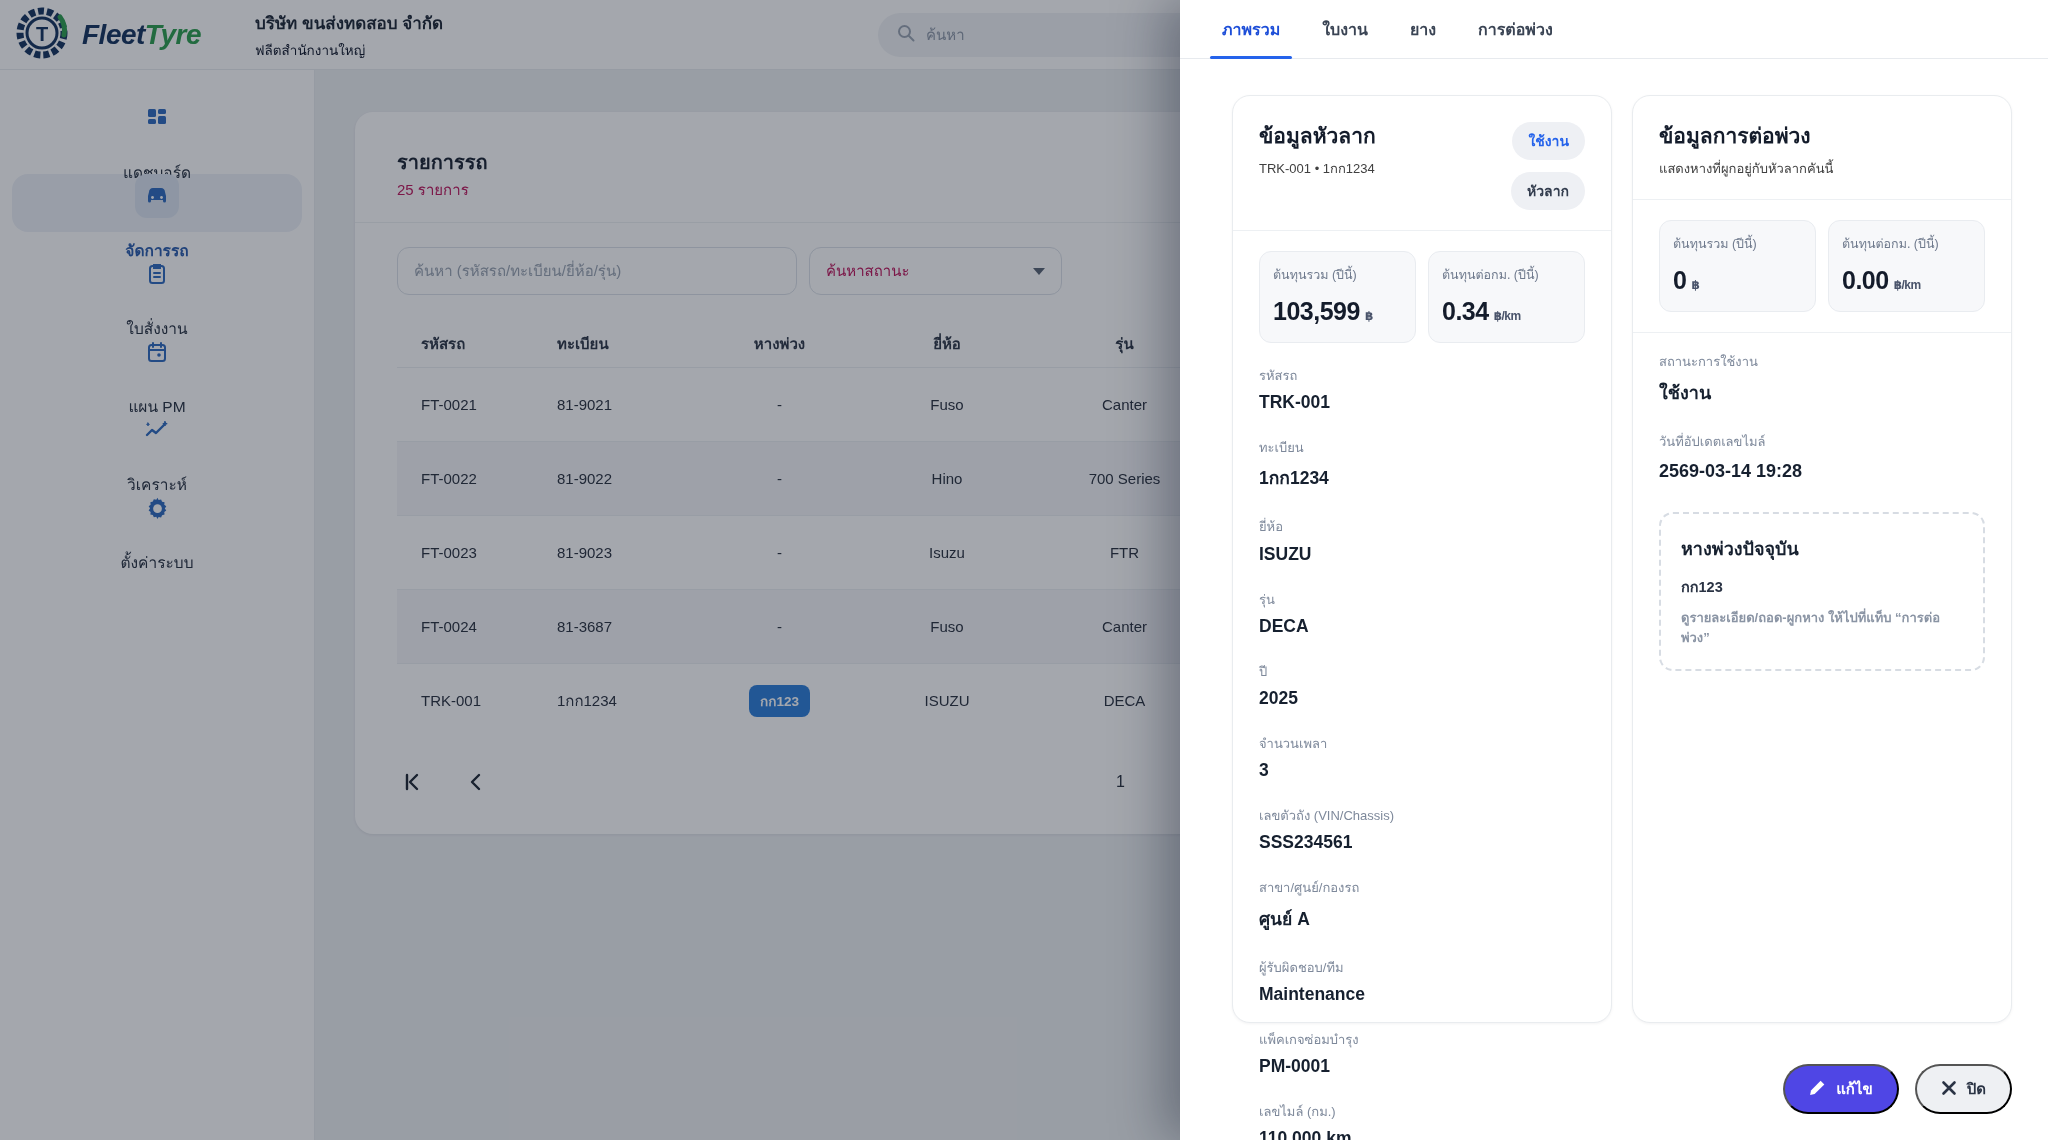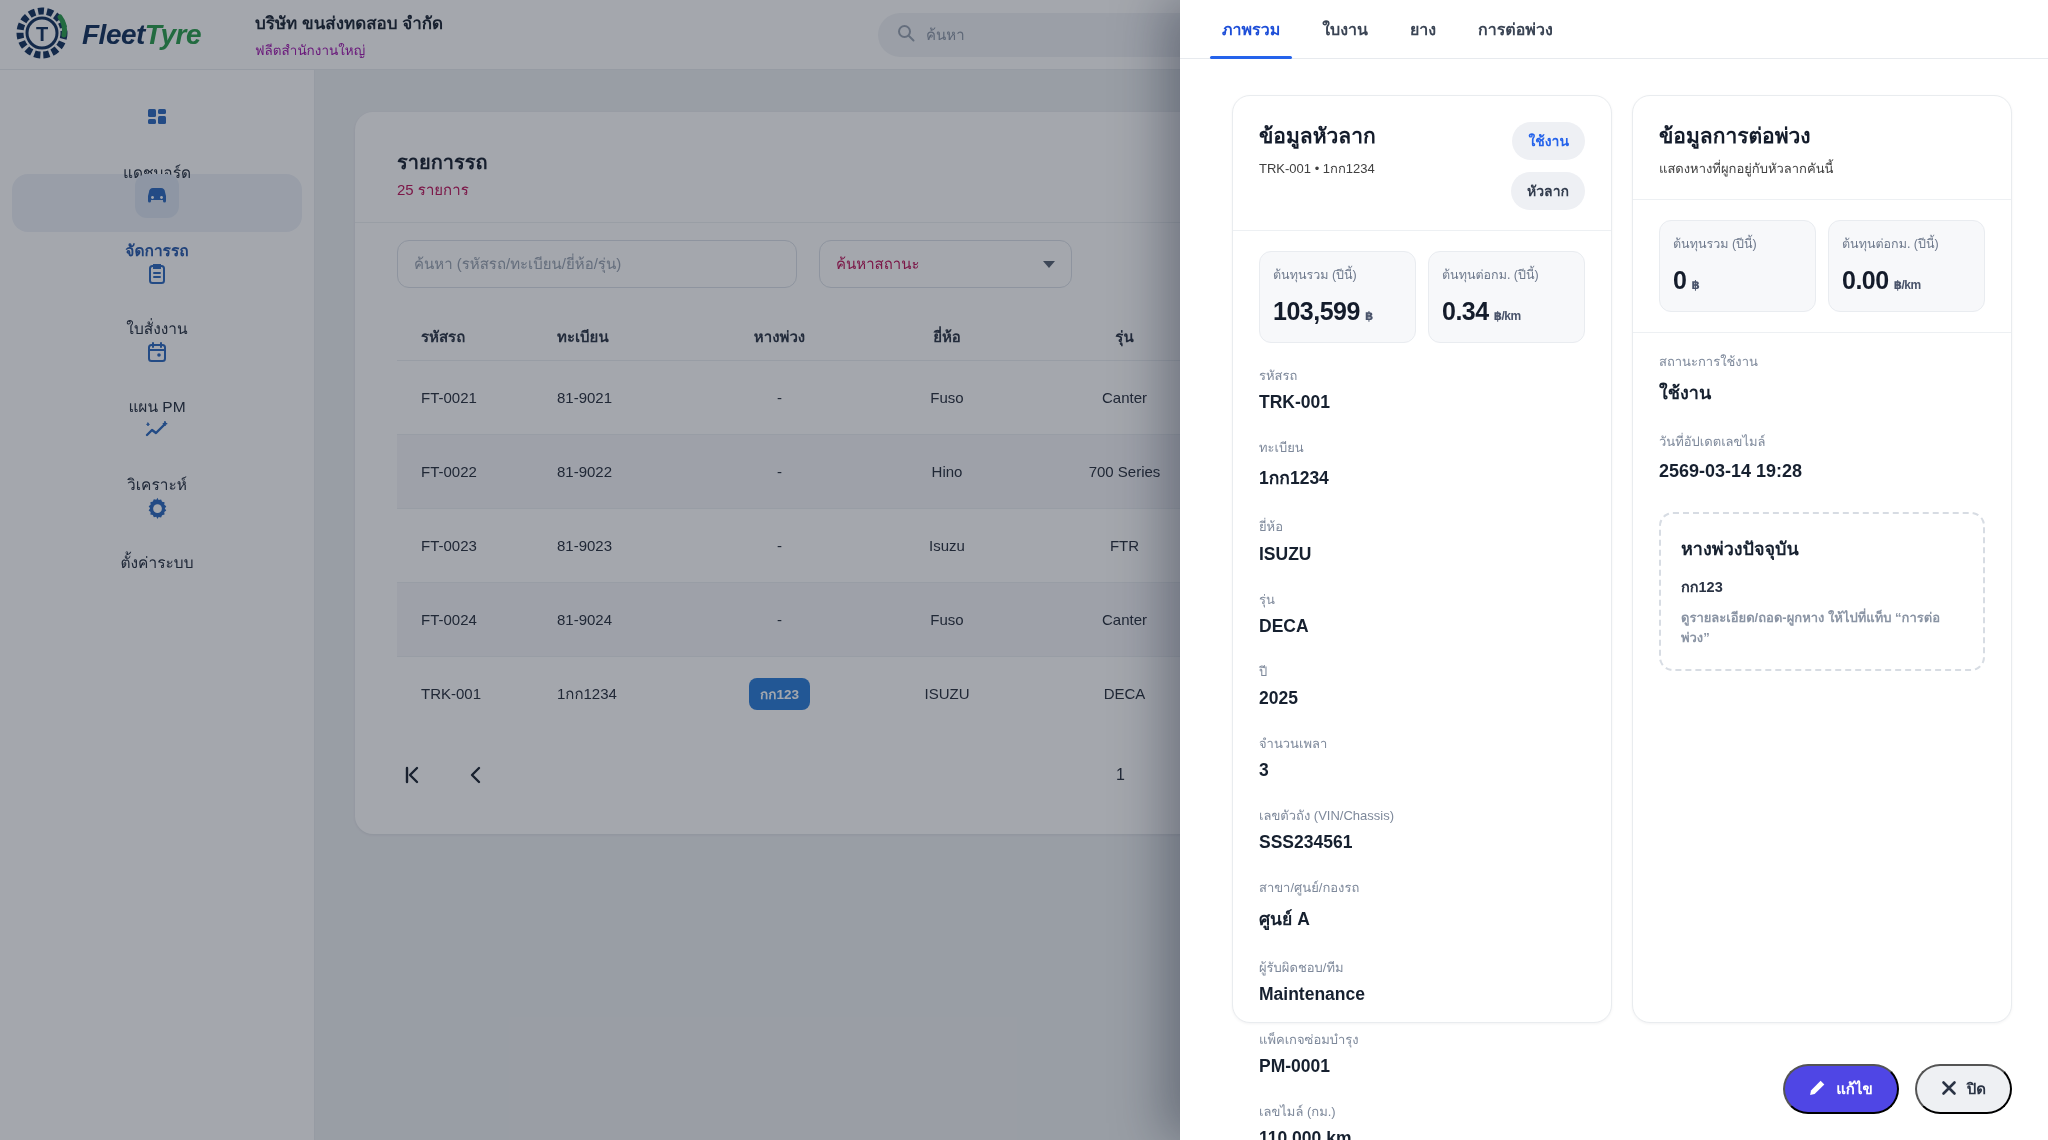--- a/index.html
+++ b/index.html
@@ -9,21 +9,21 @@
 
   
   .topbar { position:absolute; top:0; left:0; width:2048px; height:70px; background:#ffffff;
     border-bottom:1px solid #e9ecef; display:flex; align-items:center; z-index:1; }
   .brand { display:flex; align-items:center; gap:12px; padding-left:14px; }
   .brand-word { font-size:28px; font-weight:800; font-style:italic; letter-spacing:-0.5px; }
   .brand-word .w1 { color:#16355f; }
   .brand-word .w2 { color:#2e9e4f; }
   .company { margin-left:54px; }
   .company .c-title { font-size:17px; font-weight:700; color:#1d2736; }
-  .company .c-sub { font-size:13.5px; color:#a21caf; margin-top:3px; }
+  .company .c-sub { font-size:13.5px; color:#0f172a; margin-top:3px; }
   .top-search { position:absolute; left:878px; top:13px; width:420px; height:44px; border-radius:999px;
     background:#f1f3f6; display:flex; align-items:center; gap:10px; padding:0 18px; }
   .top-search .ph { font-size:15px; color:#8e98a8; }
 
   
   .sidebar { position:absolute; top:70px; left:0; bottom:0; width:315px; background:#ffffff;
     border-right:1px solid #e9ecef; padding:26px 12px 0 12px; z-index:1; }
   .side-item { display:flex; align-items:center; gap:20px; height:58px; border-radius:16px;
     padding:0 14px; margin-bottom:20px; cursor:pointer;flex-direction:column; }
   .side-item .ic { width:44px; height:44px; display:flex; align-items:center; justify-content:center;
@@ -32,21 +32,21 @@
   .side-item.active { background:#edf1f7; }
   .side-item.active .ic { background:#dbe4f1; }
   .side-item.active .lbl { color:#2a5cad; font-weight:700; }
 
   
   .main-card { position:absolute; left:355px; top:112px; width:900px; height:722px; background:#ffffff;
     border-radius:18px; box-shadow:0 1px 3px rgba(16,24,40,.08); padding:34px 42px; z-index:1; }
   .mc-title { font-size:20px; font-weight:700; color:#1b2433; }
   .mc-count { font-size:15px; color:#be185d; }
   .mc-div { height:1px; background:#edf0f3; margin:20px -42px 0 -42px; }
-  .filters { display:flex; gap:22px; margin-top:17px; }
+  .filters { display:flex; gap:12px; margin-top:24px; }
   .f-search { width:400px; height:48px; border:1px solid #dce1e8; border-radius:12px;
     display:flex; align-items:center; padding:0 16px; font-size:15px; color:#9aa4b2; background:#fff; }
   .f-status { width:253px; height:48px; border:1px solid #dce1e8; border-radius:12px;
     display:flex; align-items:center; justify-content:space-between; padding:0 16px;
     font-size:15px; color:#be185d; background:#fff; }
   .caret { width:0; height:0; border-left:6px solid transparent; border-right:6px solid transparent;
     border-top:7px solid #5a6575; }
   .vtable { margin-top:26px; }
   .tr { display:flex; align-items:center; }
   .thead { height:46px; }
@@ -242,21 +242,21 @@
             </div>
             <div class="tr">
               <div class="c0">FT-0023</div>
               <div class="c1">81-9023</div>
               <div class="c2">-</div>
               <div class="c3">Isuzu</div>
               <div class="c4">FTR</div>
             </div>
             <div class="tr alt">
               <div class="c0">FT-0024</div>
-              <div class="c1">81-9024</div>
+              <div class="c1">81-3687</div>
               <div class="c2">-</div>
               <div class="c3">Fuso</div>
               <div class="c4">Canter</div>
             </div>
             <div class="tr">
               <div class="c0">TRK-001</div>
               <div class="c1">1กก1234</div>
               <div class="c2"><span class="badge">กก123</span></div>
               <div class="c3">ISUZU</div>
               <div class="c4">DECA</div>

